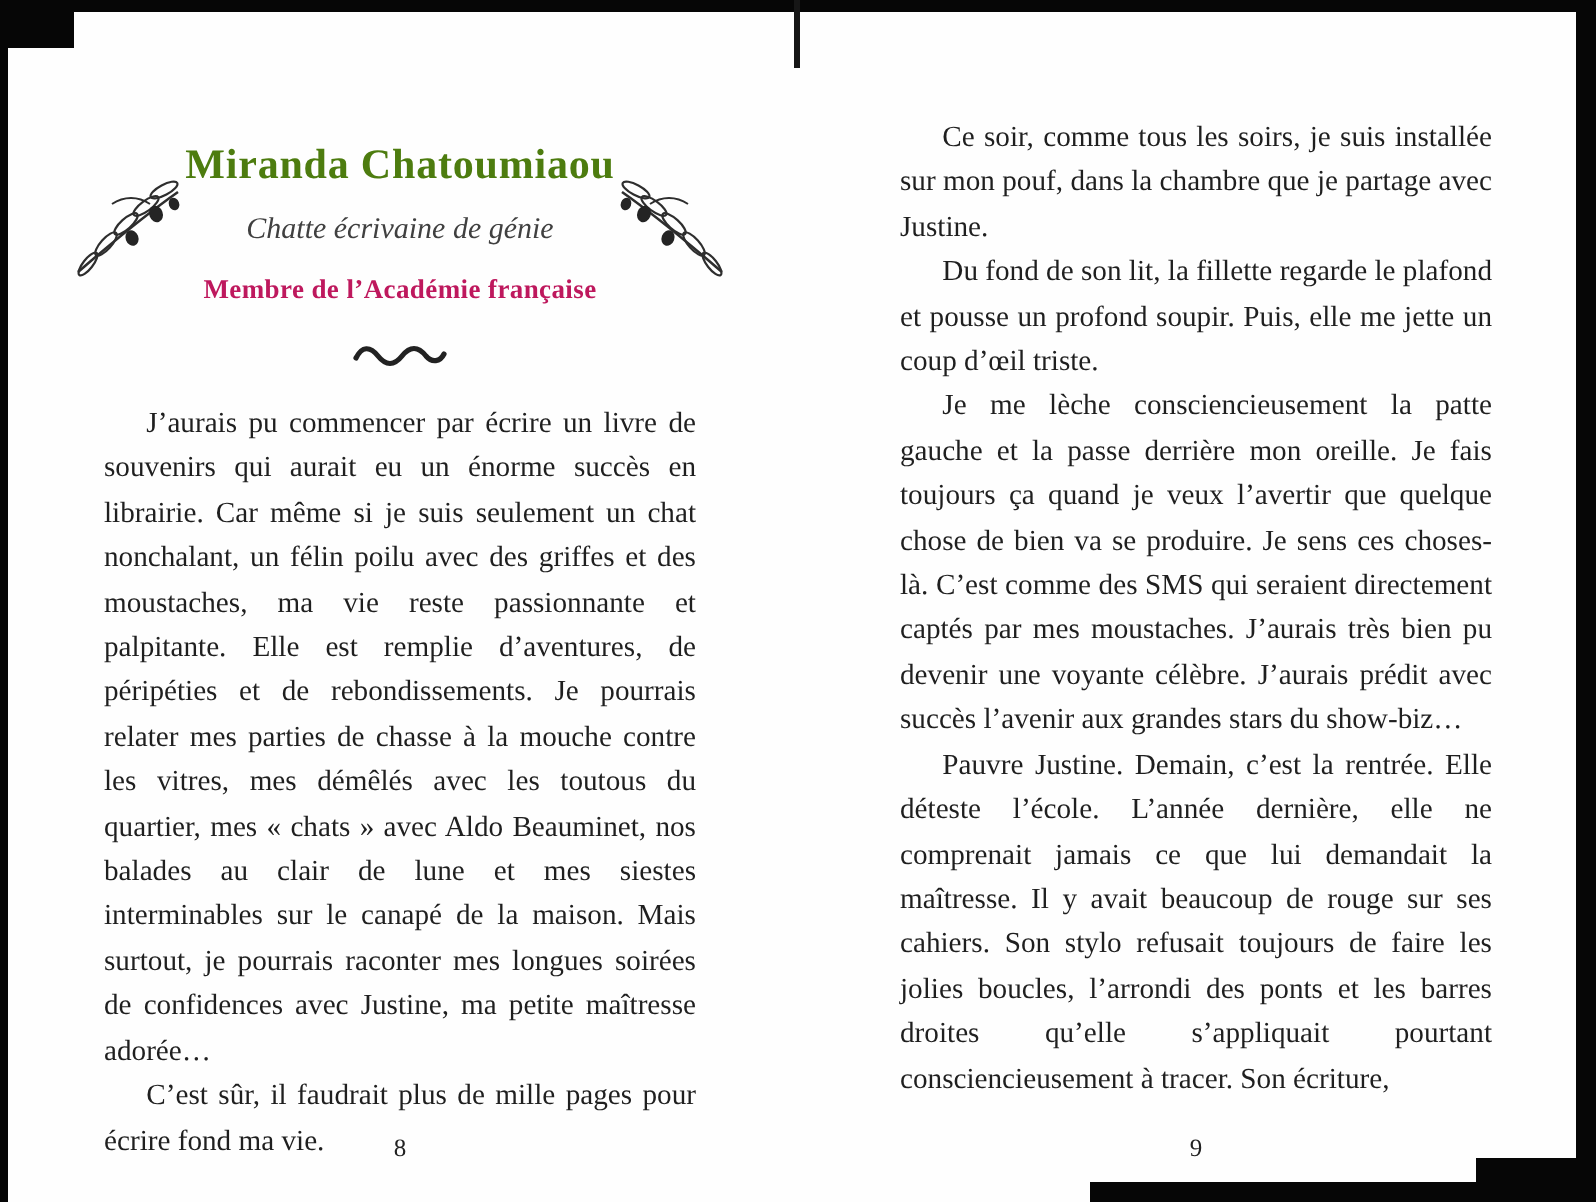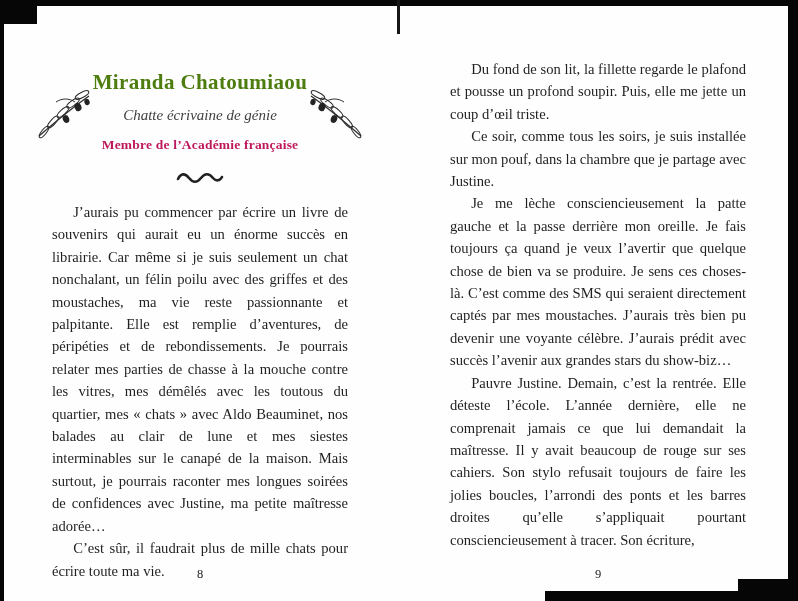--- a/index.html
+++ b/index.html
@@ -103,31 +103,31 @@
       <div class="affiliation">Membre de l’Académie française</div>
 
       <div class="divider">
         <svg width="48" height="16" viewBox="0 0 48 16">
           <path d="M2,10 C5,4 9,4 13,9 C17,14 21,14 25,9 C29,4 33,4 37,9 C40,12.5 44,12 46,8" fill="none" stroke="#222" stroke-width="2.6" stroke-linecap="round"></path>
         </svg>
       </div>
 
       <div class="body-text" lang="fr">
           <p class="para">J’aurais pu commencer par écrire un livre de souvenirs qui aurait eu un énorme succès en librairie. Car même si je suis seulement un chat nonchalant, un félin poilu avec des griffes et des moustaches, ma vie reste passionnante et palpitante. Elle est remplie d’aventures, de péripéties et de rebondissements. Je pourrais relater mes parties de chasse à la mouche contre les vitres, mes démêlés avec les toutous du quartier, mes « chats » avec Aldo Beauminet, nos balades au clair de lune et mes siestes interminables sur le canapé de la maison. Mais surtout, je pourrais raconter mes longues soirées de confidences avec Justine, ma petite maîtresse adorée…</p>
-          <p class="para">C’est sûr, il faudrait plus de mille chats pour écrire toute ma vie.</p>
+          <p class="para">C’est sûr, il faudrait plus de mille pages pour écrire fond ma vie.</p>
         </div>
       <div class="page-number">8</div>
     </div>
   </div>
 
   <div class="page page-right">
     <div class="content">
       <div class="body-text" lang="fr">
+          <p class="para">Ce soir, comme tous les soirs, je suis installée sur mon pouf, dans la chambre que je partage avec Justine.</p>
           <p class="para">Du fond de son lit, la fillette regarde le plafond et pousse un profond soupir. Puis, elle me jette un coup d’œil triste.</p>
-          <p class="para">Ce soir, comme tous les soirs, je suis installée sur mon pouf, dans la chambre que je partage avec Justine.</p>
           <p class="para">Je me lèche consciencieusement la patte gauche et la passe derrière mon oreille. Je fais toujours ça quand je veux l’avertir que quelque chose de bien va se produire. Je sens ces choses-là. C’est comme des SMS qui seraient directement captés par mes moustaches. J’aurais très bien pu devenir une voyante célèbre. J’aurais prédit avec succès l’avenir aux grandes stars du show-biz…</p>
           <p class="para">Pauvre Justine. Demain, c’est la rentrée. Elle déteste l’école. L’année dernière, elle ne comprenait jamais ce que lui demandait la maîtresse. Il y avait beaucoup de rouge sur ses cahiers. Son stylo refusait toujours de faire les jolies boucles, l’arrondi des ponts et les barres droites qu’elle s’appliquait pourtant consciencieusement à tracer. Son écriture,</p>
         </div>
       <div class="page-number">9</div>
     </div>
   </div>
 
   <div class="edge edge-top"></div>
   <div class="edge edge-topleft"></div>
   <div class="edge edge-left"></div>

